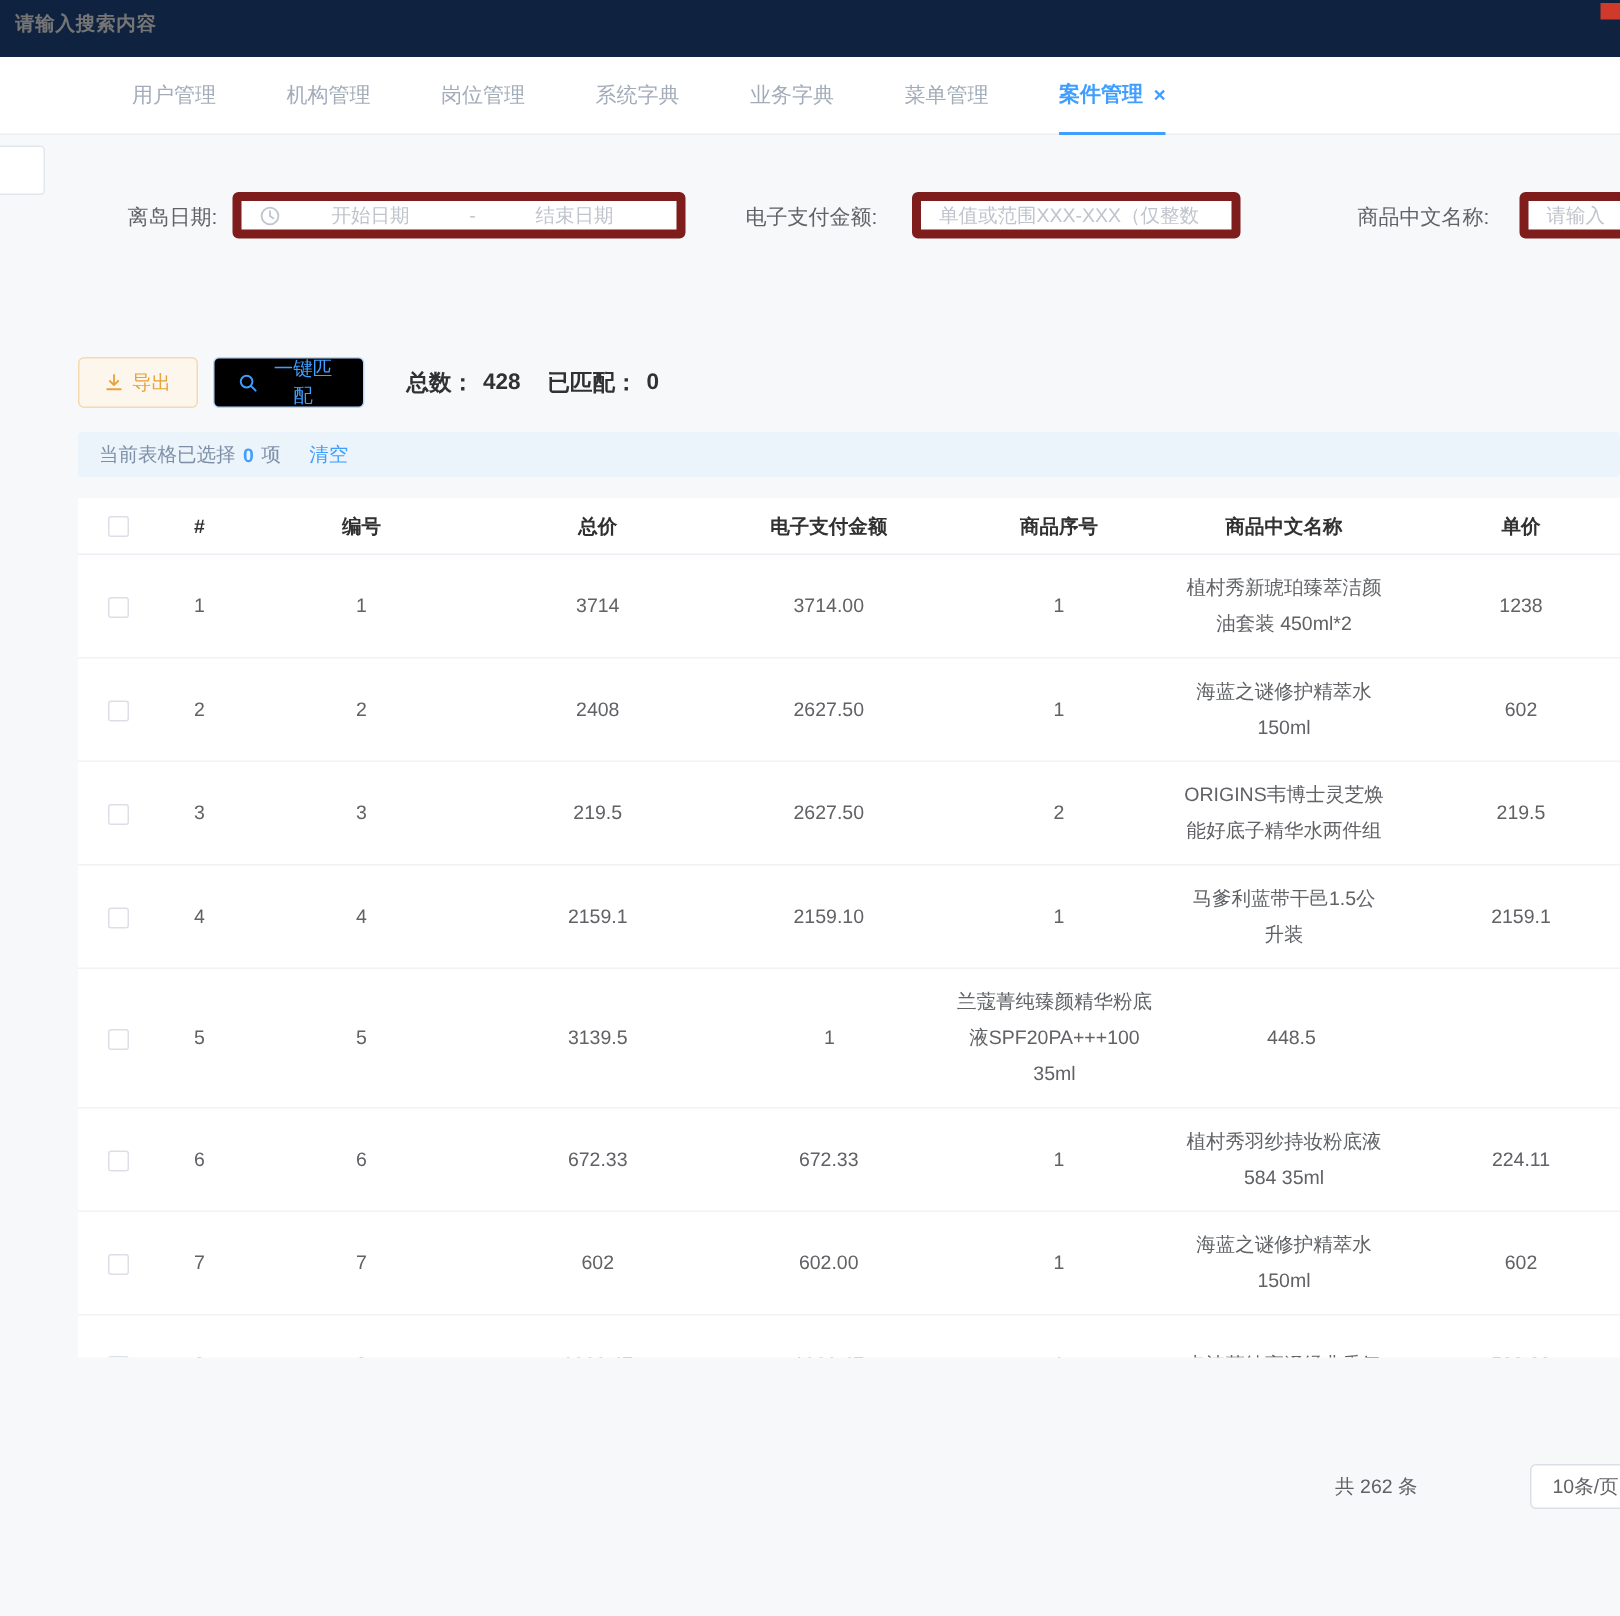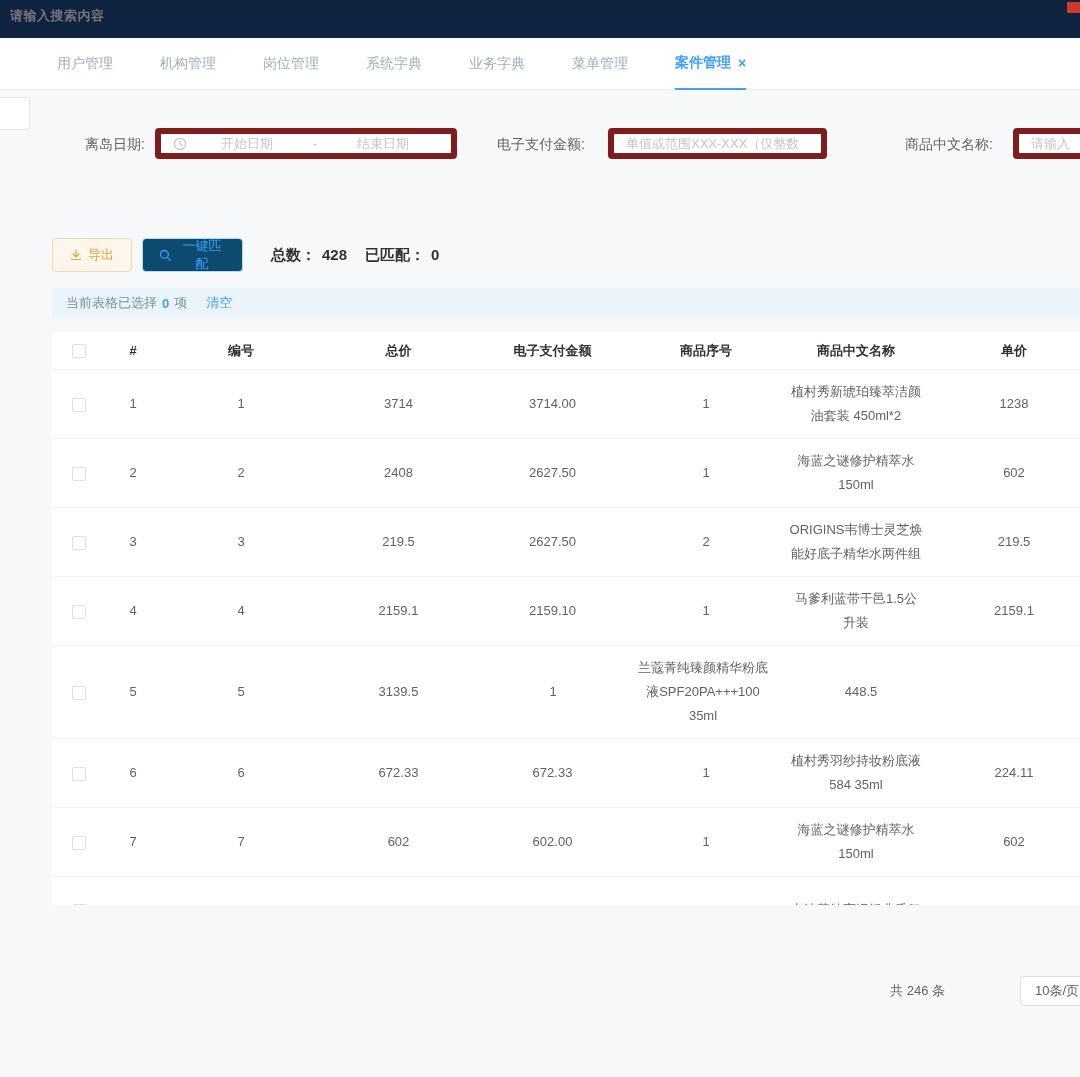--- a/index.html
+++ b/index.html
@@ -21,21 +21,21 @@
     font-family:inherit;
   }
   .corner-marker {
     position:absolute; right:0; top:2px; width:13px; height:11px; background:#cf3a2b;
   }
 
   
   .tabbar {
     position:absolute; left:0; top:38px; width:1080px; height:52px;
     background:#ffffff; border-bottom:1px solid #eceef1;
-    display:flex; align-items:center; padding-left:57px; gap:47px;
+    display:flex; align-items:center; padding-left:88px; gap:47px;
   }
   .tab {
     font-size:14px; color:#a3acb9; cursor:pointer; white-space:nowrap;
     height:52px; display:flex; align-items:center; gap:7px; position:relative;
   }
   .tab.active { color:#409eff; border-bottom:2px solid #409eff; font-weight:700; }
   .tab .close-x { font-size:14px; color:#409eff; line-height:1; }
 
   
   .panel-stub {
@@ -60,21 +60,21 @@
   .clock-icon { width:14px; height:14px; margin-right:4px; flex:none; }
   .clock-icon svg { display:block; }
 
   
   .toolbar { position:absolute; left:52px; top:238px; height:34px; display:flex; align-items:center; }
   .btn {
     height:34px; border-radius:4px; font-size:13px; display:flex; align-items:center;
     justify-content:center; gap:6px; cursor:pointer; padding:0 16px; font-family:inherit;
   }
   .btn-export { background:#fdf6ec; border:1px solid #f5dab1; color:#e6a23c; width:80px; }
-  .btn-match  { background:#0c4a6e; border:1px solid #b3d8ff; color:#409eff; width:101px; margin-left:10px; }
+  .btn-match  { background:#000000; border:1px solid #b3d8ff; color:#409eff; width:101px; margin-left:10px; }
   .btn svg { display:block; }
   .stats { margin-left:28px; font-size:15px; color:#303133; font-weight:700; display:flex; gap:6px; white-space:nowrap; }
 
   
   .selbar {
     position:absolute; left:52px; top:288px; width:1028px; height:30px;
     background:#ebf3fb; border-radius:3px; display:flex; align-items:center;
     padding:0 14px; font-size:13px; color:#7e90a8; gap:5px;
   }
   .selbar .count { color:#409eff; font-weight:700; }
@@ -292,19 +292,19 @@
       <div class="cell col-total">1066.47</div>
       <div class="cell col-epay">1066.47</div>
       <div class="cell col-seq">1</div>
       <div class="cell col-name">卡诗菁纯亮泽经典香氛</div>
       <div class="cell col-unit">533.23</div>
     </div>
   </div>
   </div>
 
   <div class="pager">
-    <div class="pager-total">共 246 条</div>
+    <div class="pager-total">共 262 条</div>
     <div class="page-size">
       <span>10条/页</span>
     </div>
   </div>
 
 </div>
 
 </body></html>

